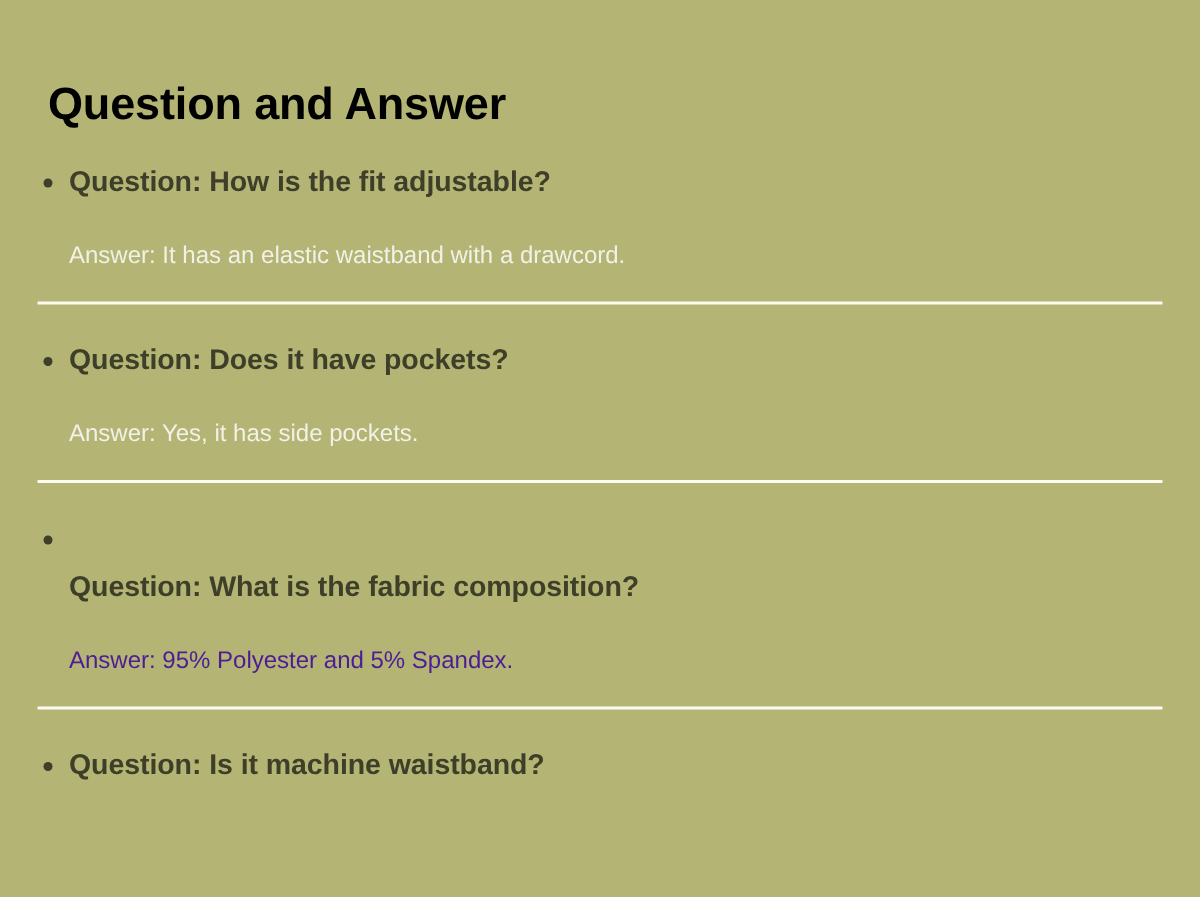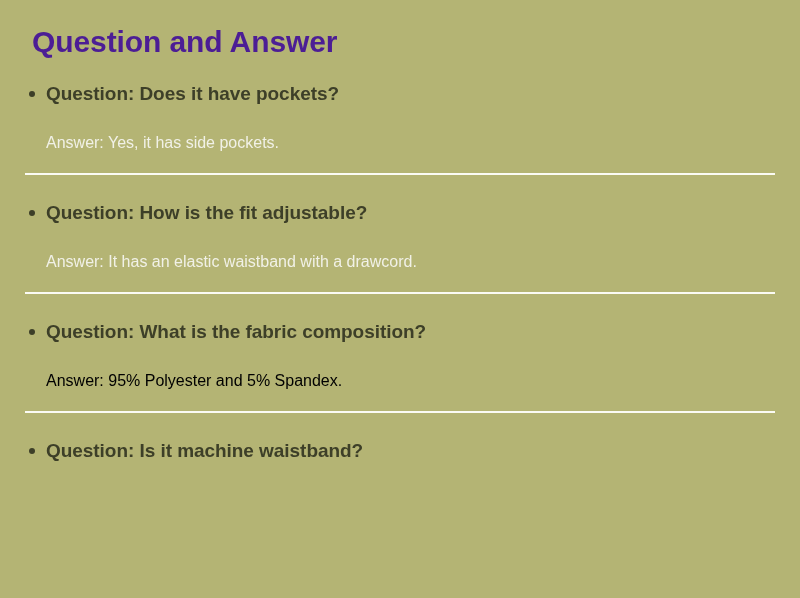--- a/index.html
+++ b/index.html
@@ -80,42 +80,42 @@
     margin-right: 0;
     border: 0;
     border-top: 2px solid #fbfbf4;
   }
 </style>
 </head>
 <body style="background: rgb(180, 180, 116);">
 
 <div class="page" style="background: rgb(180, 180, 116);">
 
-  <h1 class="page-title" style="color: #4c1d95;">Question and Answer</h1>
+  <h1 class="page-title" style="color: #000000; margin-top: 28px;">Question and Answer</h1>
 
   <ul class="qa-list">
+
+    <li class="qa-item">
+      <span class="qa-bullet" style="background: rgb(61, 63, 40);"></span>
+      <div class="qa-question" style="color: rgb(61, 63, 40);">Question: How is the fit adjustable?</div>
+      <div class="qa-answer" style="color: rgb(241, 241, 231);">Answer: It has an elastic waistband with a drawcord.</div>
+      <hr class="qa-divider" style="border-top-color: rgb(251, 251, 244);">
+    </li>
 
     <li class="qa-item">
       <span class="qa-bullet" style="background: rgb(61, 63, 40);"></span>
       <div class="qa-question" style="color: rgb(61, 63, 40);">Question: Does it have pockets?</div>
       <div class="qa-answer" style="color: rgb(241, 241, 231);">Answer: Yes, it has side pockets.</div>
       <hr class="qa-divider" style="border-top-color: rgb(251, 251, 244);">
     </li>
 
     <li class="qa-item">
       <span class="qa-bullet" style="background: rgb(61, 63, 40);"></span>
-      <div class="qa-question" style="color: rgb(61, 63, 40);">Question: How is the fit adjustable?</div>
-      <div class="qa-answer" style="color: rgb(241, 241, 231);">Answer: It has an elastic waistband with a drawcord.</div>
-      <hr class="qa-divider" style="border-top-color: rgb(251, 251, 244);">
-    </li>
-
-    <li class="qa-item">
-      <span class="qa-bullet" style="background: rgb(61, 63, 40);"></span>
-      <div class="qa-question" style="color: rgb(61, 63, 40);">Question: What is the fabric composition?</div>
-      <div class="qa-answer" style="color: #000000;">Answer: 95% Polyester and 5% Spandex.</div>
+      <div class="qa-question" style="color: rgb(61, 63, 40); margin-top: 32px;">Question: What is the fabric composition?</div>
+      <div class="qa-answer" style="color: #4c1d95;">Answer: 95% Polyester and 5% Spandex.</div>
       <hr class="qa-divider" style="border-top-color: rgb(251, 251, 244);">
     </li>
 
     <li class="qa-item">
       <span class="qa-bullet" style="background: rgb(61, 63, 40);"></span>
       <div class="qa-question" style="color: rgb(61, 63, 40);">Question: Is it machine waistband?</div>
 
     </li>
 
   </ul>

